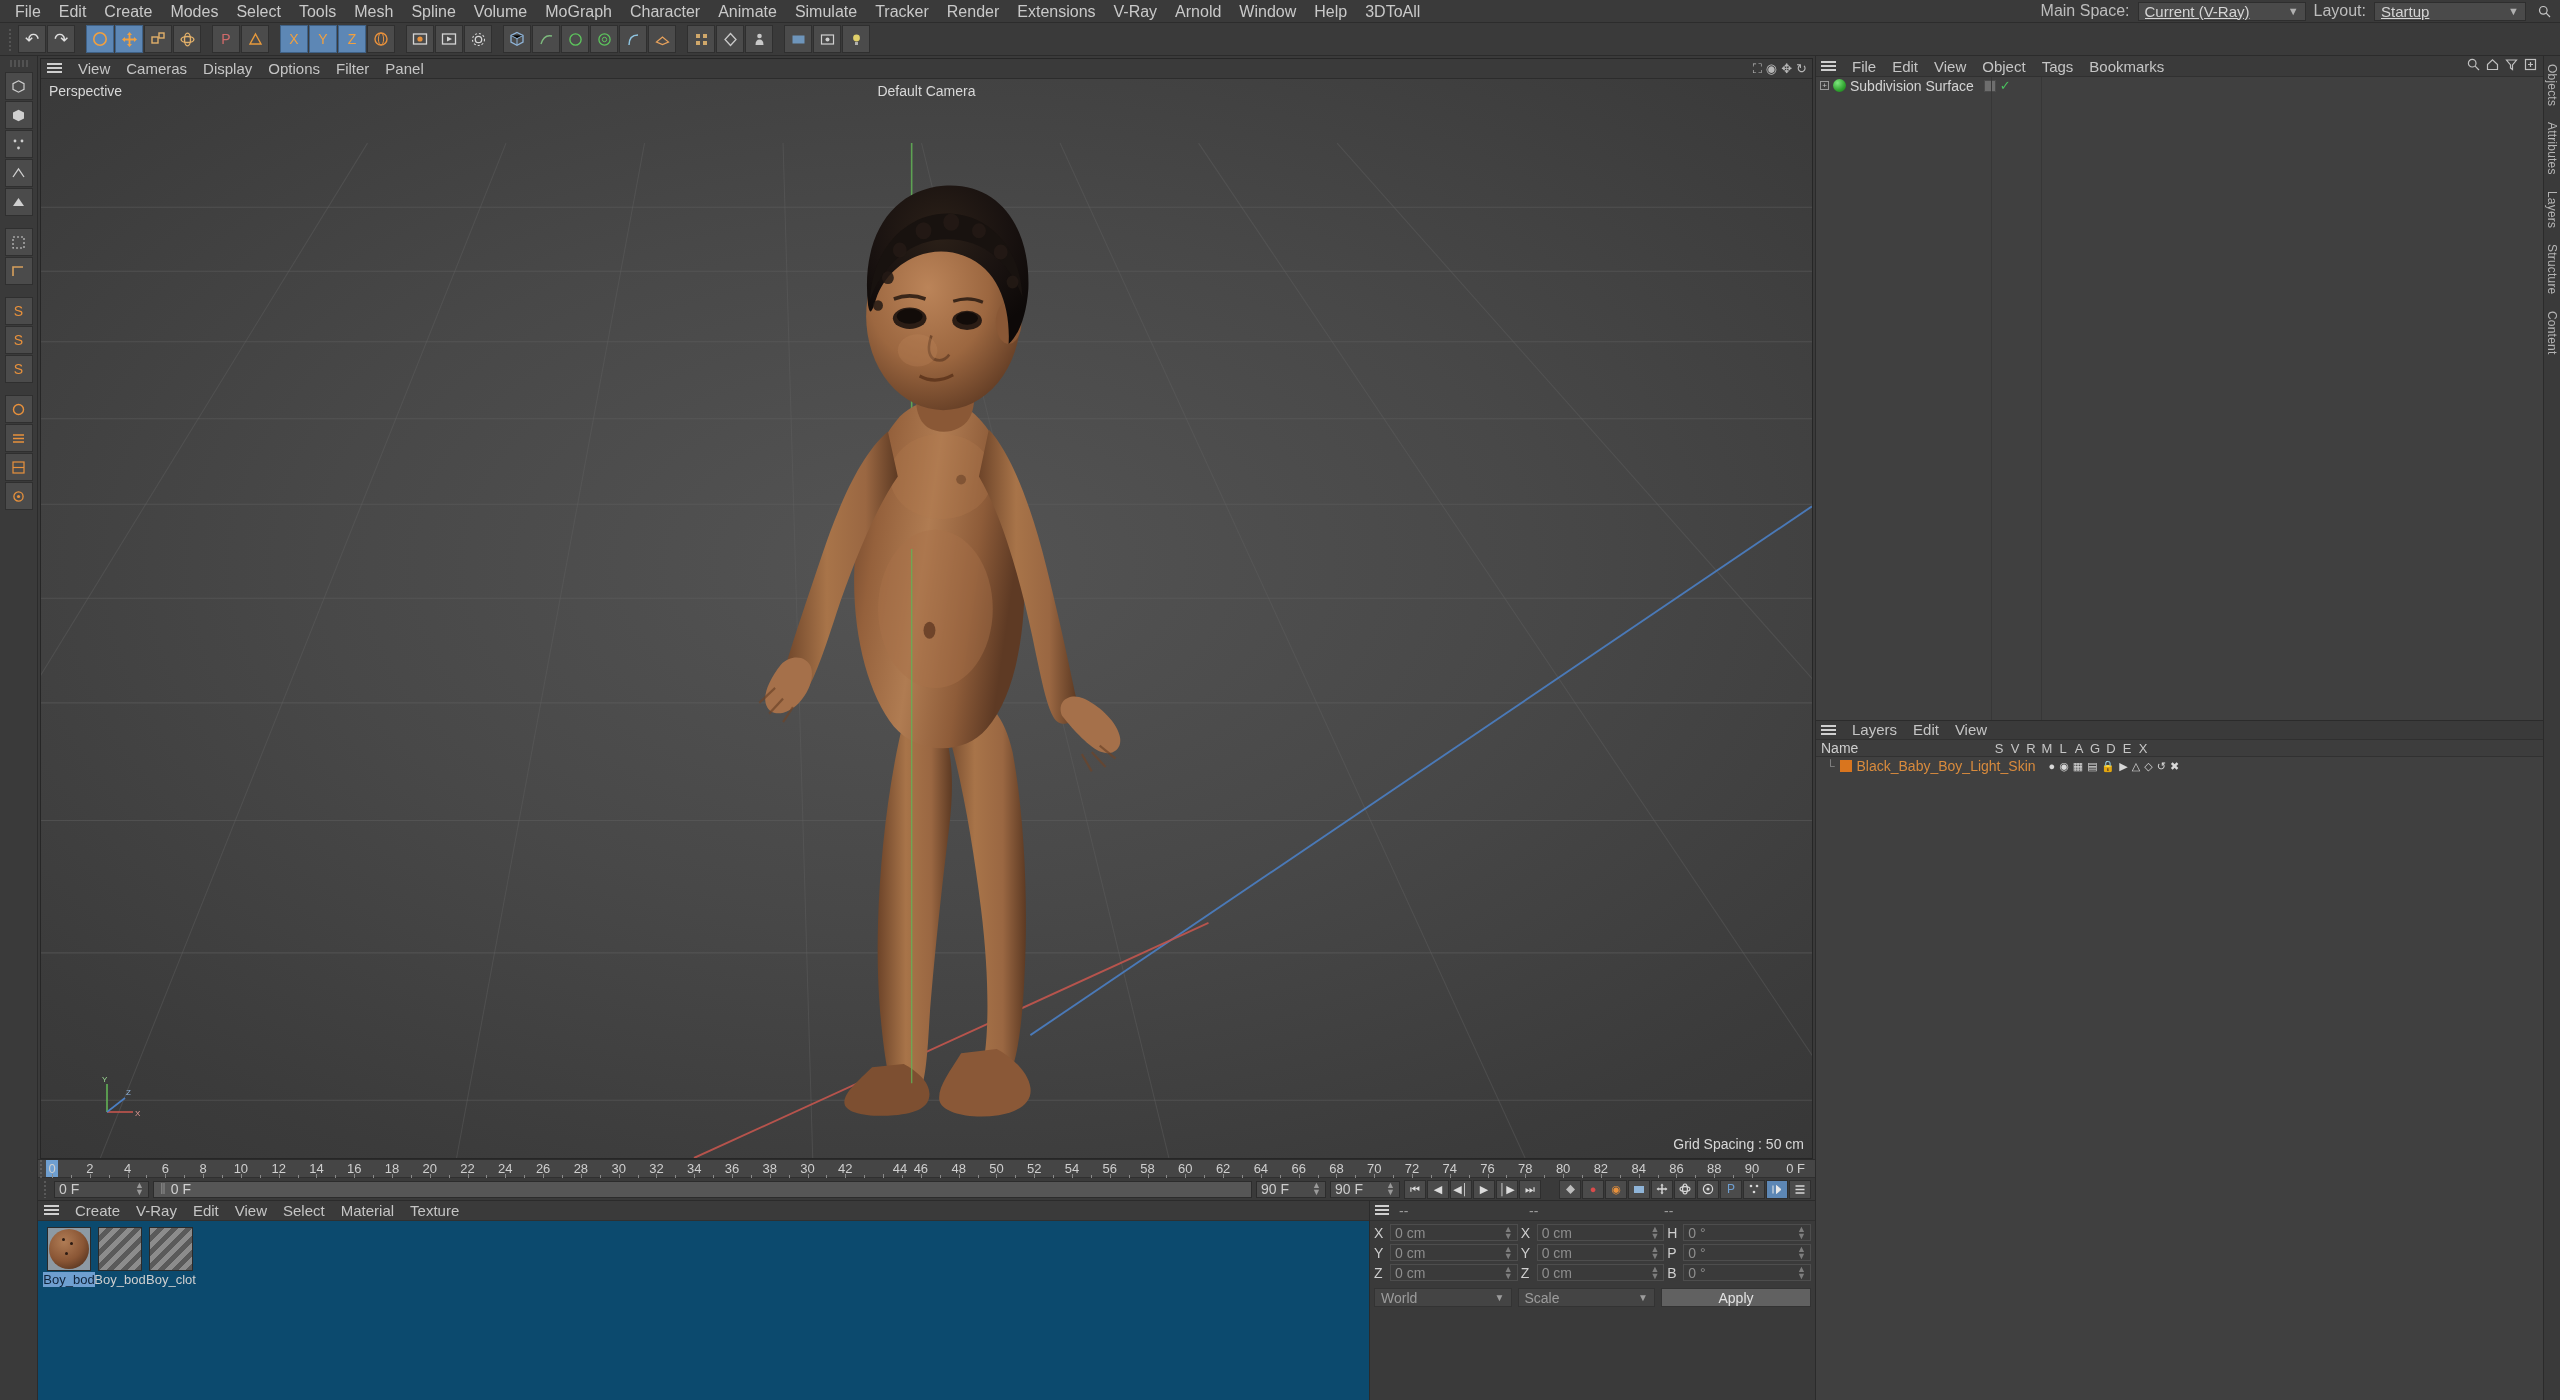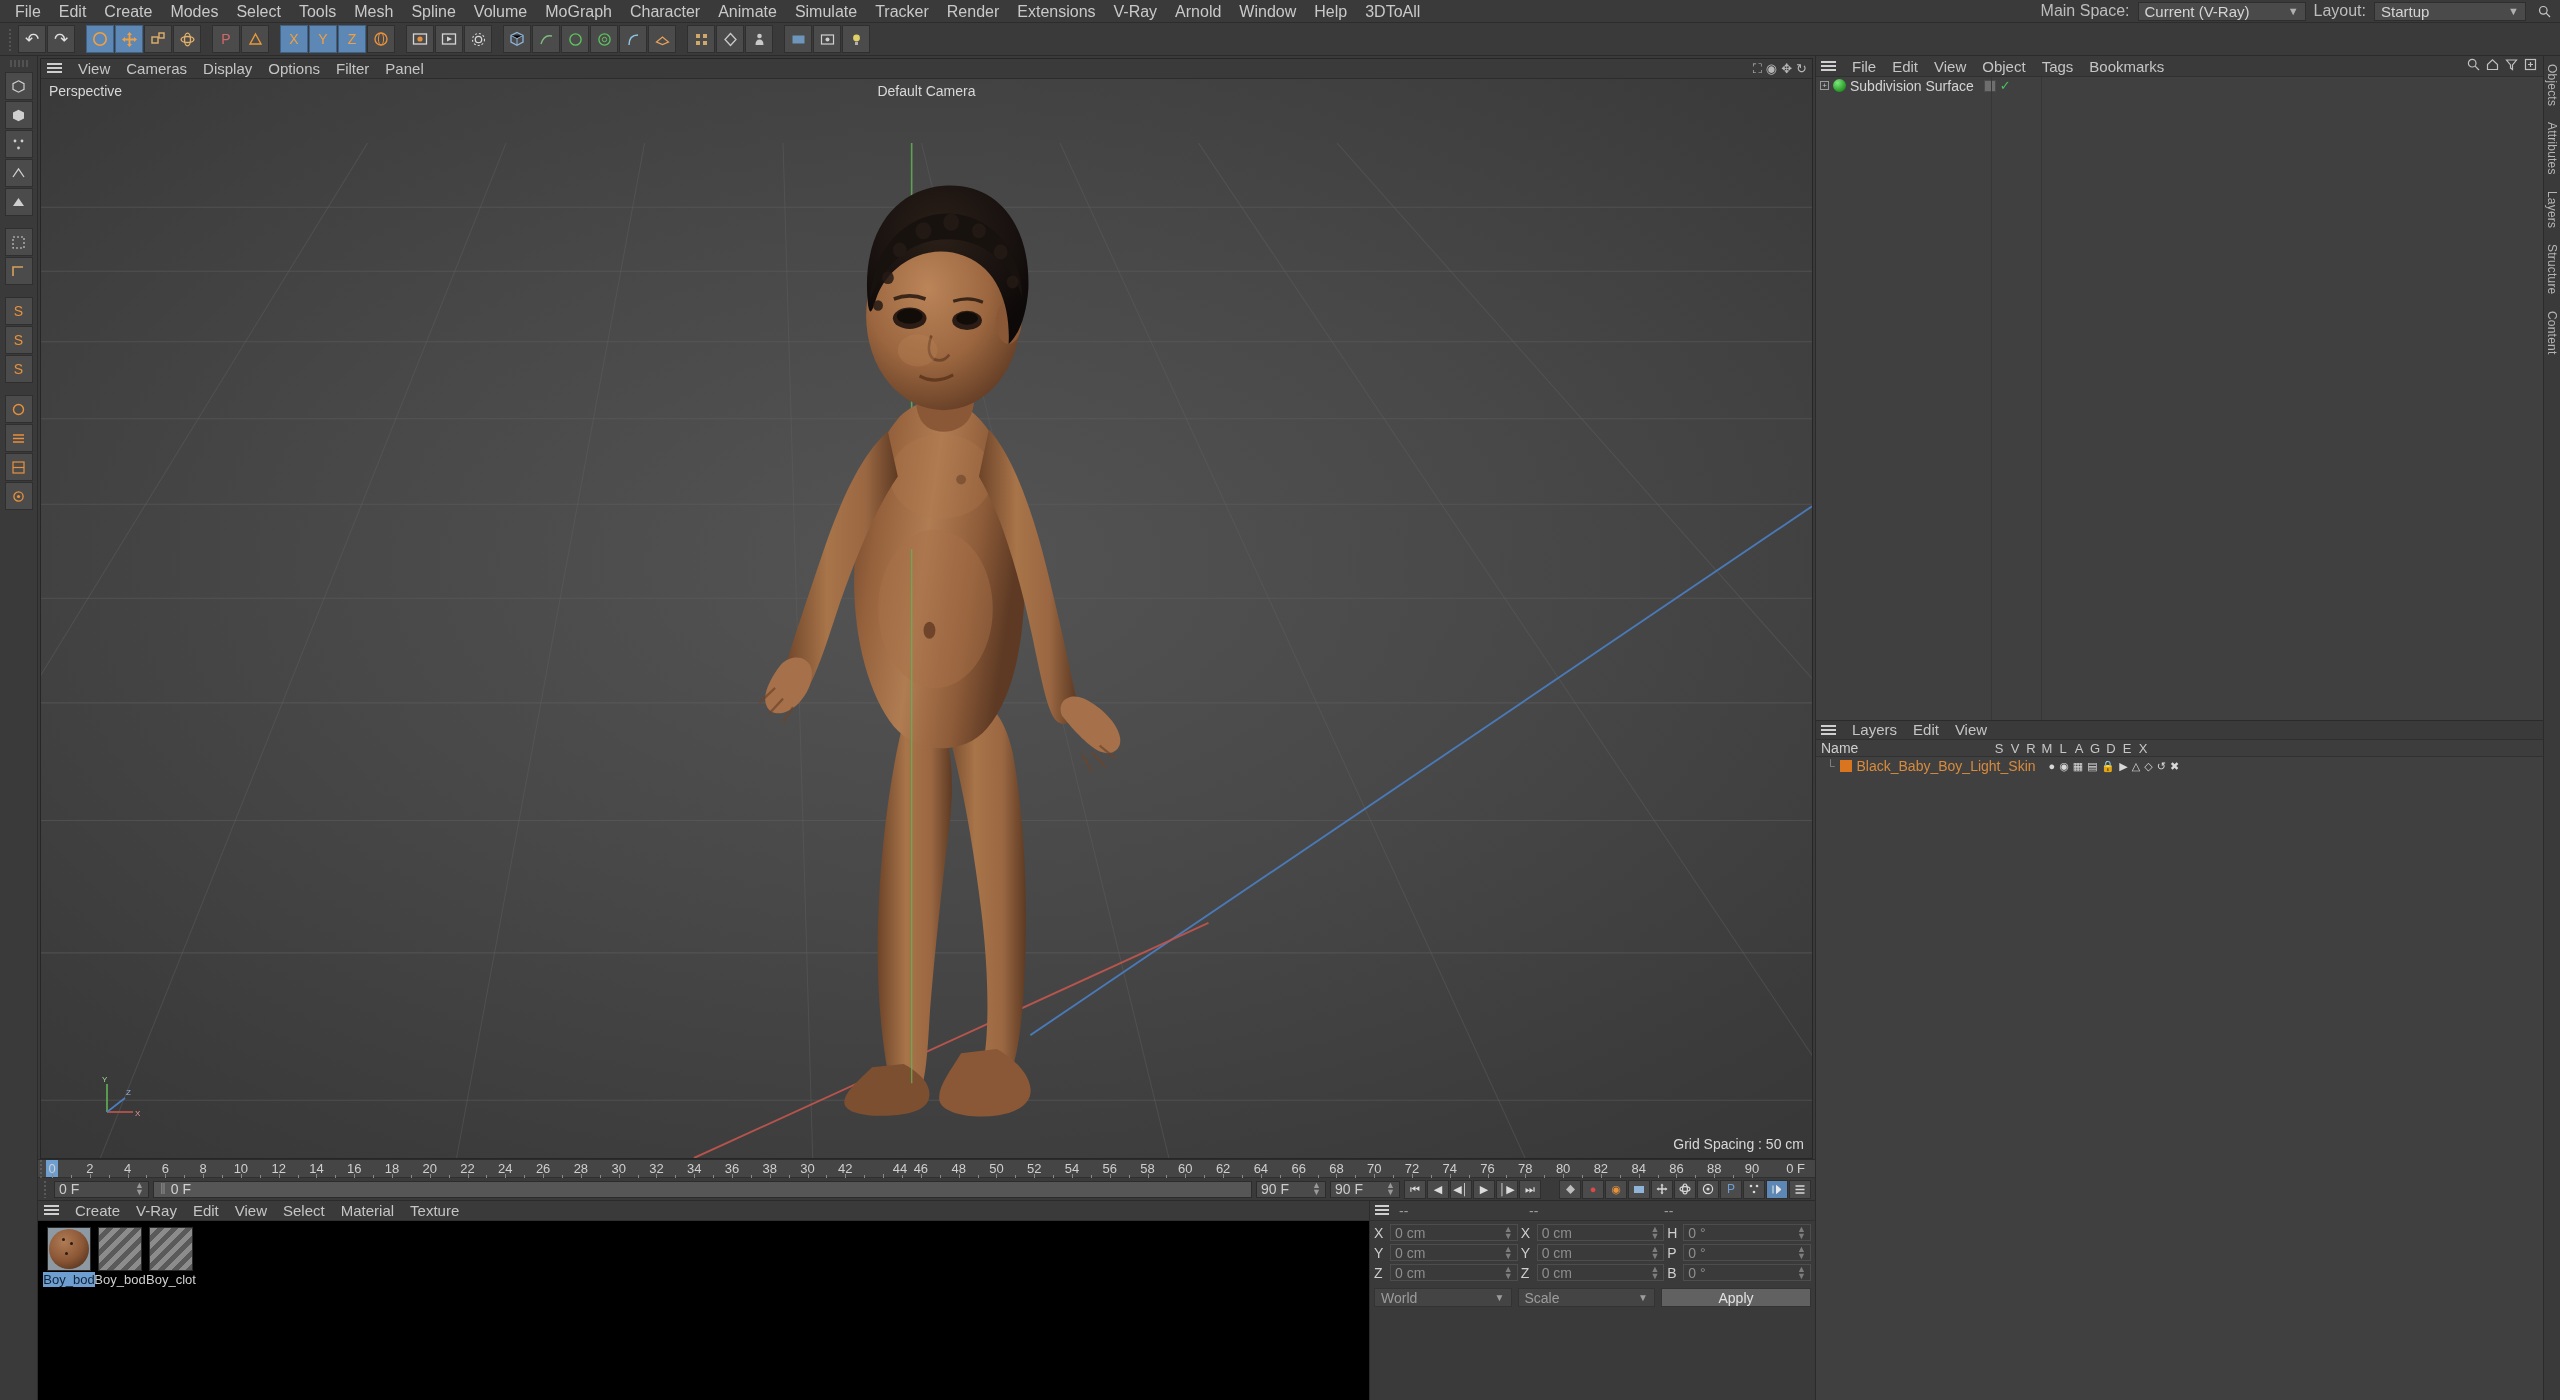--- a/index.html
+++ b/index.html
@@ -34,21 +34,21 @@
     padding-left:6px; flex:none; border-bottom:1px solid #2c2c2c;
   }
   .menubar .mi { padding:0 9px; font-size:16px; color:#c9c9c9; line-height:23px; white-space:nowrap;}
   .menubar .right-zone { margin-left:auto; display:flex; align-items:center; gap:8px; padding-right:6px; }
   .ns-label { font-size:16px; color:#bdbdbd; }
   .combo {
     background:#4a4a4a; border:1px solid #2e2e2e; height:19px; min-width:140px;
     display:flex; align-items:center; padding:0 6px; font-size:15px; color:#d4d4d4;
     position:relative;
   }
-  .combo .cv { flex:1; white-space:nowrap; overflow:hidden; }
+  .combo .cv { flex:1; white-space:nowrap; overflow:hidden;text-decoration:underline; }
   .combo .chev { font-size:11px; color:#b0b0b0; margin-left:6px; }
   .icon-btn { width:20px; height:20px; display:flex; align-items:center; justify-content:center; color:#c0c0c0; }
 
   
   .toolbar {
     height:33px; background:#3a3a3a; display:flex; align-items:center;
     padding-left:4px; flex:none; border-bottom:1px solid #2b2b2b; gap:1px;
   }
   .tb-grip { width:7px; height:24px; background:
       repeating-linear-gradient(to bottom, #6a6a6a 0 2px, transparent 2px 4px);
@@ -136,21 +136,21 @@
   .trb.red { color:#d94b4b; }
   .trb.orange { color:#e8913c; }
   .trb.sel { background:#5d87b5; }
 
   
   .bottom-row { height:200px; flex:none; display:flex; background:#3a3a3a; border-top:1px solid #2b2b2b; }
   .mat-panel { flex:1; display:flex; flex-direction:column; min-width:0; border-right:1px solid #2b2b2b;}
   .mat-header { height:20px; display:flex; align-items:center; padding-left:4px; background:#3a3a3a;
       border-bottom:1px solid #303030; }
   .mat-header .mh { padding:0 8px; font-size:15px; color:#c5c5c5; line-height:20px;}
-  .mat-body { flex:1; background:#000000; padding:6px 0 0 8px; display:flex; gap:5px; align-items:flex-start;}
+  .mat-body { flex:1; background:#0c4a6e; padding:6px 0 0 8px; display:flex; gap:5px; align-items:flex-start;}
   .mat-item { width:46px; display:flex; flex-direction:column; align-items:center; }
   .mat-thumb { width:44px; height:44px; border:1px solid #2a2a2a; }
   .mat-thumb.checker {
     background:repeating-linear-gradient(135deg,#8c8c8c 0 5px,#5a5a5a 5px 10px);
   }
   .mat-label { font-size:13px; color:#cfcfcf; margin-top:1px; white-space:nowrap; }
   .mat-label.sel { background:#6f9fd0; color:#10233a; }
 
   .coord-panel { width:445px; flex:none; display:flex; flex-direction:column; }
   .coord-header { height:20px; display:flex; align-items:center; padding-left:5px;

